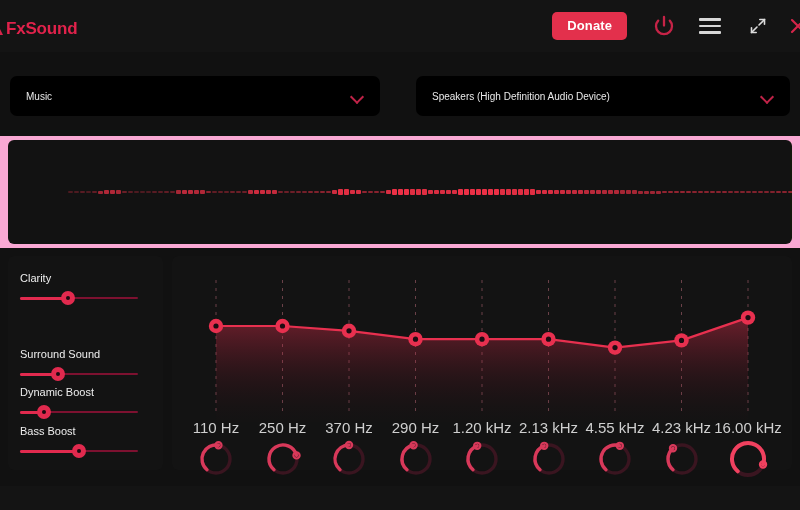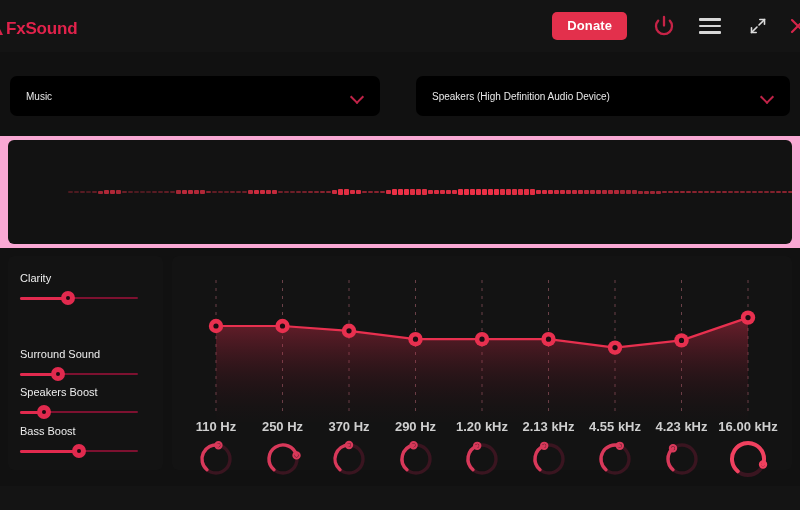--- a/index.html
+++ b/index.html
@@ -257,24 +257,23 @@
   }
 
   .eq-labels {
     position: absolute;
     left: 0; top: 163px;
     width: 620px; height: 16px;
   }
   .eq-label {
     position: absolute;
     color: #cfcfcf;
-    font-size: 13px;
+    font-size: 15px;
     transform: translateX(-50%);
     white-space: nowrap;
-    font-weight: bold;
   }
 
   .knob-row {
     position: absolute;
     left: 0; top: 180px;
     width: 620px; height: 58px;
   }
   .knob {
     position: absolute;
     width: 46px; height: 46px;
@@ -496,21 +495,21 @@
         </div>
         <div class="slider-item" style="top: 92px;">
           <span class="slider-label">Surround Sound</span>
           <div class="slider-track">
             <div class="rail"></div>
             <div class="fill" style="width: 32%;"></div>
             <div class="slider-thumb" style="left: calc(32% - 7px);"></div>
           </div>
         </div>
         <div class="slider-item" style="top: 130px;">
-          <span class="slider-label">Speakers Boost</span>
+          <span class="slider-label">Dynamic Boost</span>
           <div class="slider-track">
             <div class="rail"></div>
             <div class="fill" style="width: 20%;"></div>
             <div class="slider-thumb" style="left: calc(20% - 7px);"></div>
           </div>
         </div>
         <div class="slider-item" style="top: 169px;">
           <span class="slider-label">Bass Boost</span>
           <div class="slider-track">
             <div class="rail"></div>

